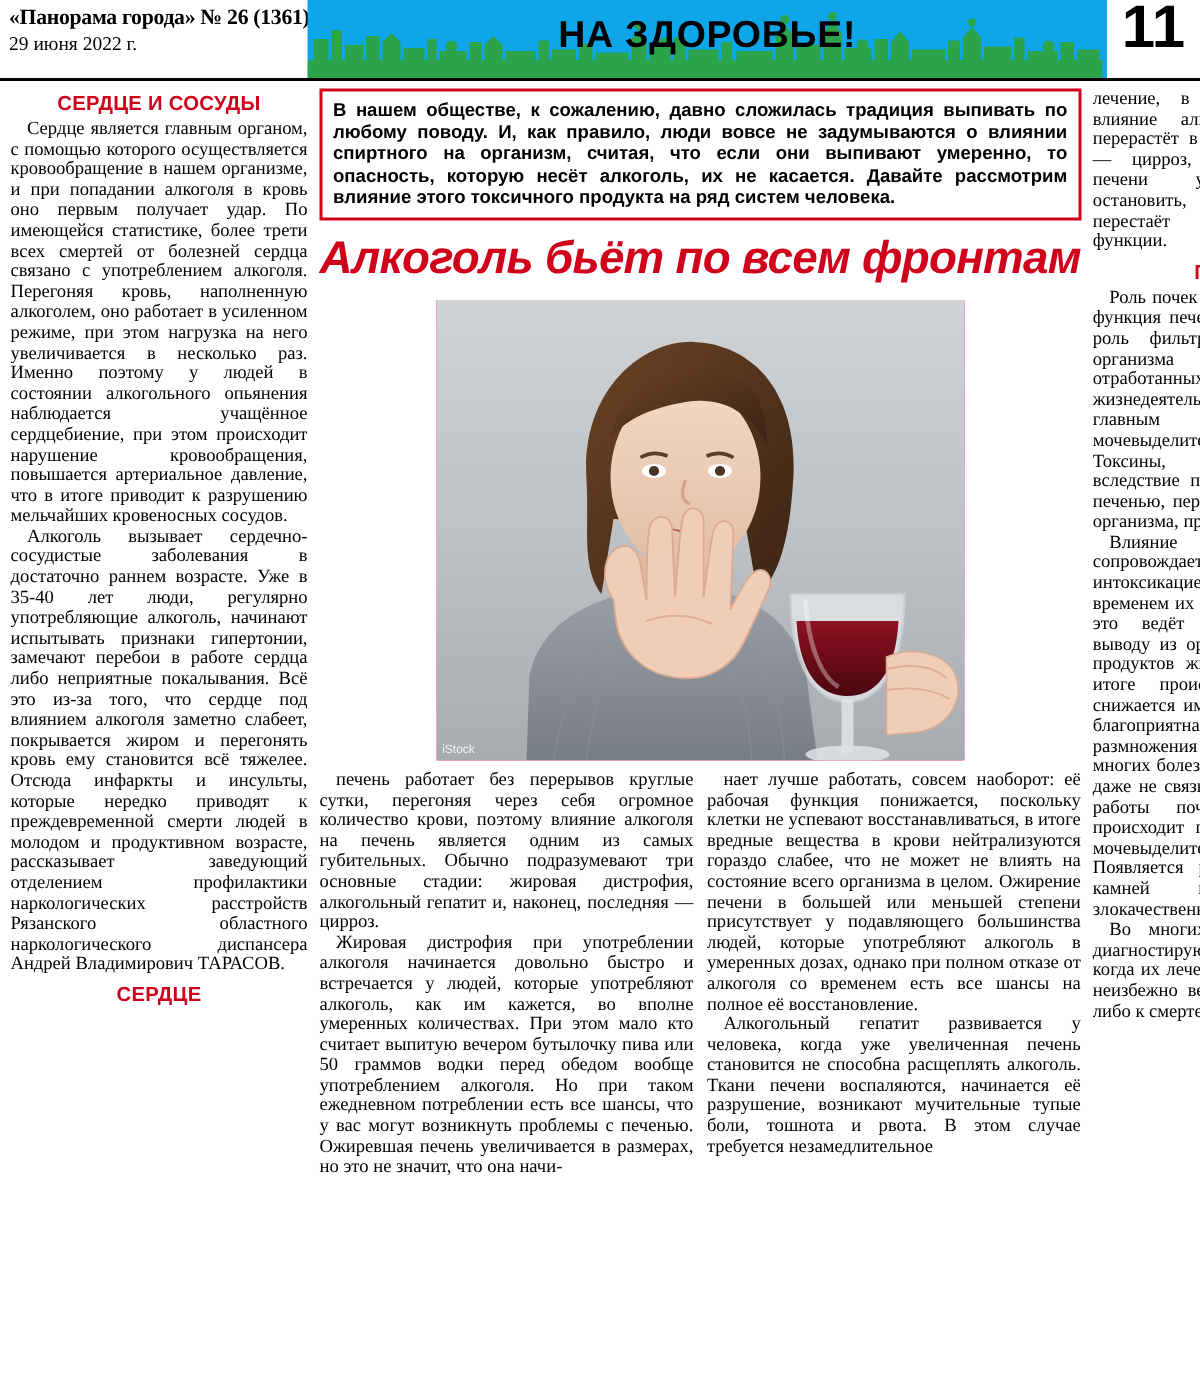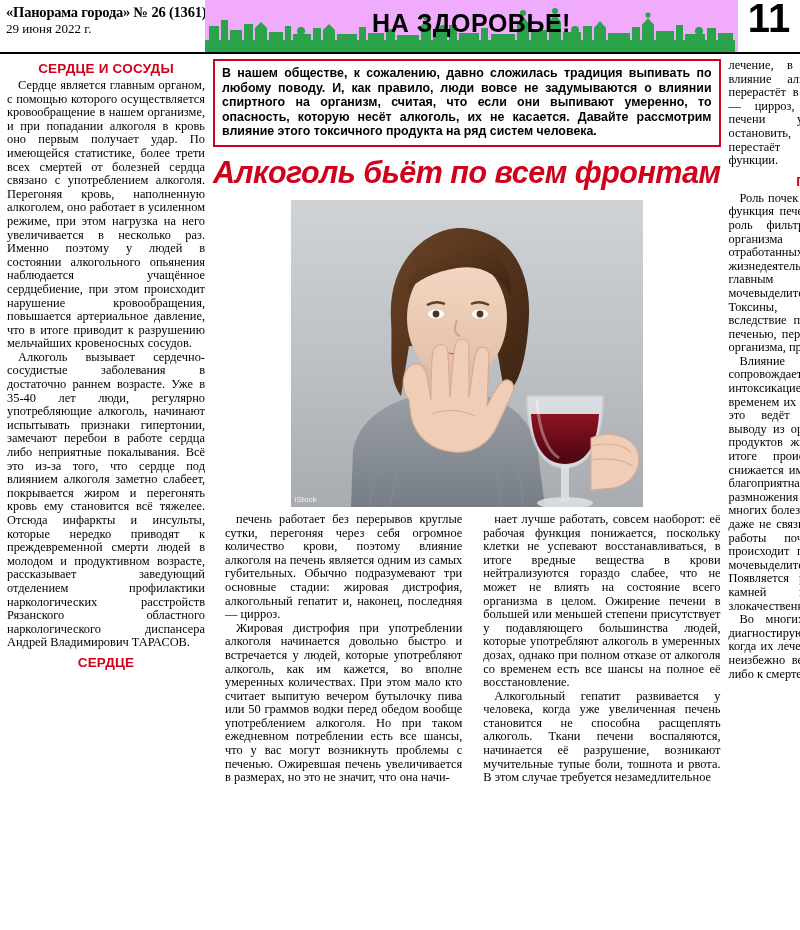--- a/index.html
+++ b/index.html
@@ -27,21 +27,21 @@
     box-sizing:border-box;
     font-family:"Liberation Serif", serif;
     line-height:1.15;
   }
   .mh-title{font-weight:bold;font-size:14.5px;letter-spacing:-0.2px;white-space:nowrap;}
   .mh-date{font-size:13px;margin-top:1px;}
   .mh-center{
     flex:1;
     position:relative;
     overflow:hidden;
-    background:#f0abfc;
+    background:#0ea5e9;
   }
   .skyline{
     position:absolute;left:0;right:0;bottom:0;height:52px;
   }
   .mh-heading{
     position:absolute;
     left:0;right:0;top:9px;
     text-align:center;
     font-family:"Liberation Sans", sans-serif;
     font-weight:bold;
@@ -131,21 +131,21 @@
     font-family:"Liberation Sans", sans-serif;
     font-size:8px;color:#fff;opacity:.85;
     z-index:9;
   }
 
   
   .triple{
     display:flex;
     gap:9px;
   }
-  .triple .tcol{flex:1;margin-left:12px;}
+  .triple .tcol{flex:1;}
 
   
   .end-note{
     text-align:right;
     font-style:italic;
     font-size:12.2px;
     line-height:13.6px;
     margin-top:5px;
   }
 </style>

